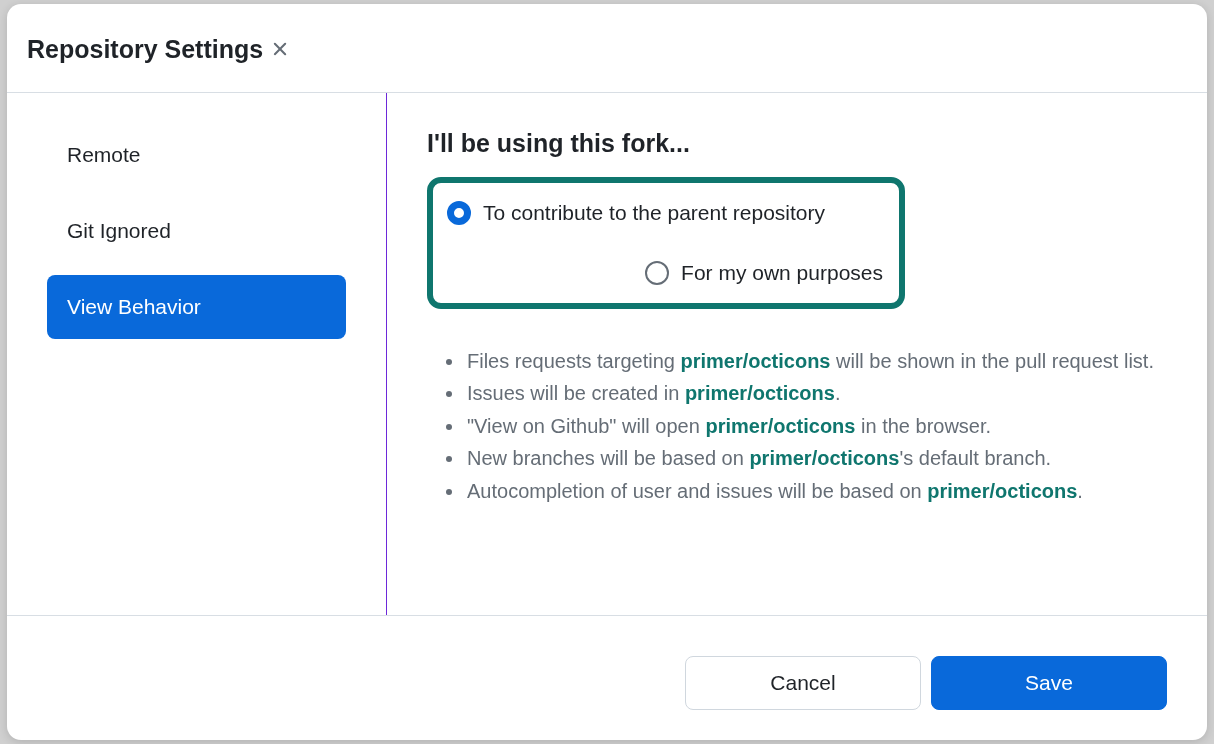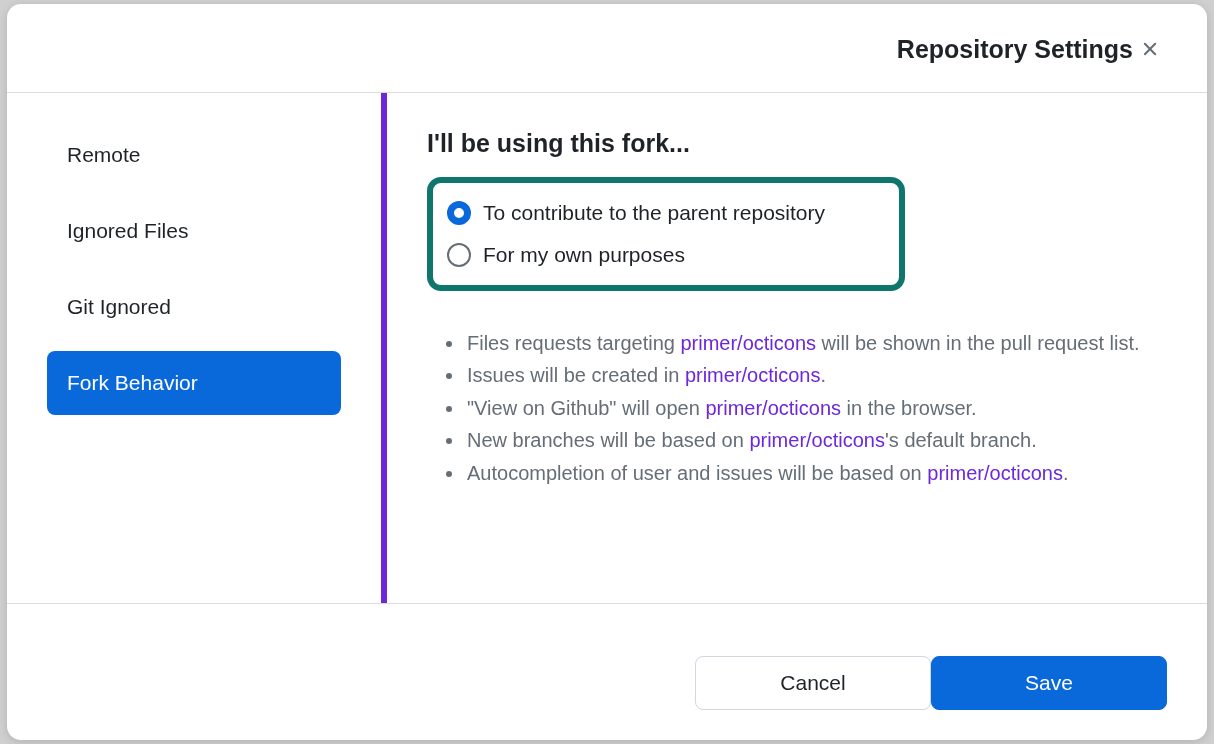--- a/index.html
+++ b/index.html
@@ -18,24 +18,24 @@
       right: 7px;
       bottom: 4px;
       background: #fff;
       border-radius: 14px;
       box-shadow: 0 2px 10px rgba(0,0,0,0.15);
       display: flex;
       flex-direction: column;
       overflow: hidden;
     }
     .modal-header {
-      padding: 28px 40px 26px 40px;
+      padding: 28px 40px 26px 20px;
       border-bottom: 1px solid #d8dee4;
       display: flex;
-      justify-content: flex-end;
+      justify-content: flex-start;
       align-items: center;
     }
     .modal-title {
       font-size: 25px;
       font-weight: 700;
       color: #1f2328;
     }
     .close-btn {
       background: none;
       border: none;
@@ -47,21 +47,21 @@
       justify-content: center;
     }
     .close-btn svg { width: 22px; height: 22px; }
     .modal-body {
       flex: 1;
       display: flex;
       overflow: hidden;
     }
     .sidebar {
       width: 380px;
-      border-right: 6px solid #6d28d9;
+      border-right: 1px solid #6d28d9;
       padding: 30px 40px;
     }
     .sidebar-item {
       padding: 20px 20px;
       font-size: 21px;
       color: #1f2328;
       border-radius: 8px;
       cursor: pointer;
       margin-bottom: 12px;
     }
@@ -87,21 +87,21 @@
       display: inline-block;
       min-width: 478px;
     }
     .radio-row {
       display: flex;
       align-items: center;
       gap: 12px;
       padding: 4px 0;
       cursor: pointer;
     }
-    .radio-row + .radio-row { margin-top: 10px; }
+    .radio-row + .radio-row { margin-top: 28px; justify-content: flex-end; }
     .radio-circle {
       width: 24px;
       height: 24px;
       border-radius: 50%;
       border: 2px solid #656d76;
       display: flex;
       align-items: center;
       justify-content: center;
       flex-shrink: 0;
     }
@@ -118,29 +118,29 @@
       padding-left: 38px;
       list-style: disc;
     }
     .bullet-list li {
       font-size: 20px;
       color: #656d76;
       line-height: 1.62;
       padding-left: 2px;
     }
     .bullet-list li strong {
-      color: #6d28d9;
-      font-weight: 400;
+      color: #0f766e;
+      font-weight: 700;
     }
     .modal-footer {
       border-top: 1px solid #d8dee4;
-      padding: 52px 40px 30px 40px;
+      padding: 40px 40px 30px 40px;
       display: flex;
       justify-content: flex-end;
-      gap: 0;
+      gap: 10px;
     }
     .btn {
       min-width: 236px;
       padding: 14px 20px;
       font-size: 21px;
       border-radius: 8px;
       cursor: pointer;
       border: 1px solid #d0d7de;
       background: #fff;
       color: #1f2328;
@@ -166,27 +166,24 @@
     </button>
   </div>
 
   <div class="modal-body">
 
     <nav class="sidebar">
       <div class="sidebar-item">
         <span>Remote</span>
       </div>
       <div class="sidebar-item">
-        <span>Ignored Files</span>
-      </div>
-      <div class="sidebar-item">
         <span>Git Ignored</span>
       </div>
       <div class="sidebar-item active">
-        <span>Fork Behavior</span>
+        <span>View Behavior</span>
       </div>
     </nav>
 
     <div class="content">
       <h2 class="content-heading">I'll be using this fork...</h2>
 
       <div class="radio-group">
         <label class="radio-row">
           <span class="radio-circle selected"></span>
           <span class="radio-label">To contribute to the parent repository</span>

